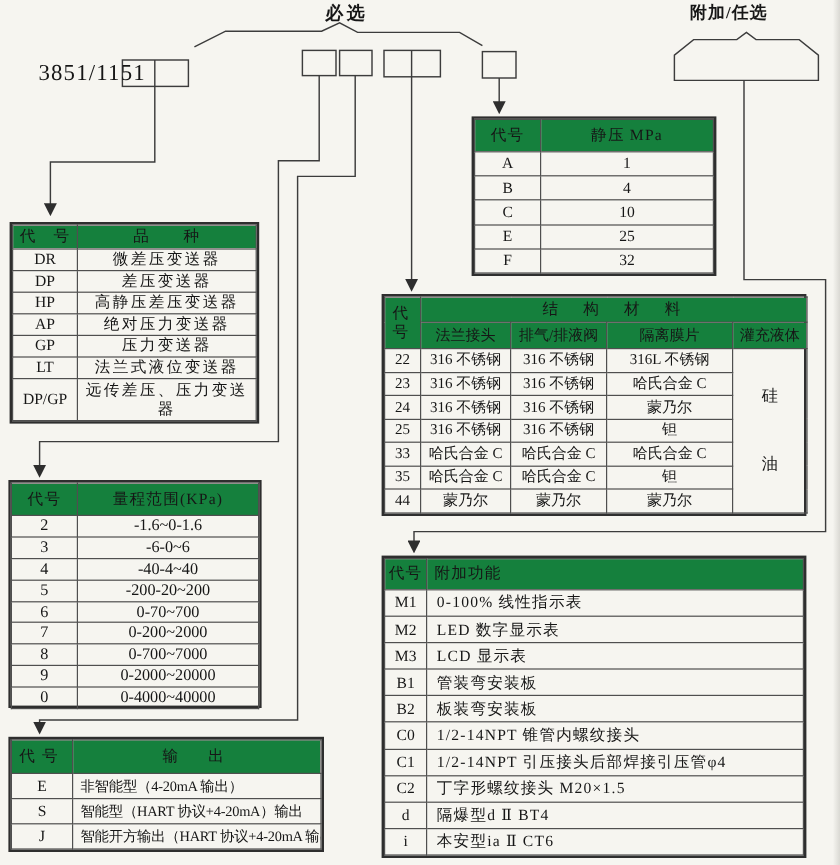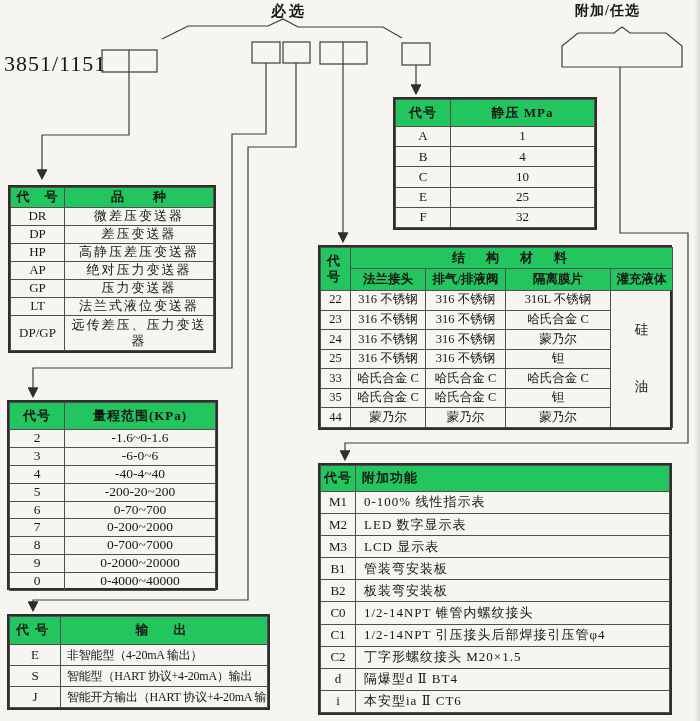--- a/index.html
+++ b/index.html
@@ -7,29 +7,29 @@
     position:relative;width:700px;height:721px;margin:0 auto;
     background:#f6f5f0;overflow:hidden;
     font-family:"Liberation Serif","DejaVu Serif",serif;color:#161616;
   }
   .edge-shade{position:absolute;right:0;top:0;width:6px;height:100%;
     background:linear-gradient(to right, rgba(0,0,0,0), rgba(90,88,80,0.18));}
   svg.wires{position:absolute;left:0;top:0;width:700px;height:721px;}
   .lbl{position:absolute;font-weight:bold;white-space:nowrap;}
   #lbl-required{left:271px;top:2px;font-size:15px;letter-spacing:3px;}
   #lbl-optional{left:575px;top:2px;font-size:14px;letter-spacing:1px;}
-  #lbl-model{left:4px;top:51px;font-size:22px;font-weight:normal;letter-spacing:1px;}
+  #lbl-model{left:32px;top:51px;font-size:19px;font-weight:normal;letter-spacing:1px;}
 
   .tbl{position:absolute;border:2px solid #2e2e2e;background:#f6f5f0;box-sizing:border-box;}
   .tbl table{border-collapse:collapse;width:100%;height:100%;table-layout:fixed;}
   .tbl th,.tbl td{
     border:1px solid #4f4f4f;font-size:13px;text-align:center;
     padding:0 2px;white-space:pre-line;overflow:hidden;vertical-align:middle;line-height:1.25;
   }
-  .tbl th{background:#22c55e;font-weight:bold;letter-spacing:1px;}
+  .tbl th{background:#15803d;font-weight:normal;letter-spacing:1px;}
 
   #t-species{left:8px;top:185px;width:208px;height:168px;}
   #t-species col.c0{width:54px;}
   #t-species th{height:19px;}
   #t-species td:nth-child(2){letter-spacing:2px;font-family:Liberation Serif, serif;}
 
   #t-range{left:7px;top:400px;width:211px;height:190px;}
   #t-range col.c0{width:55px;}
   #t-range th{height:26px;}
   #t-range td{font-size:13.5px;}

